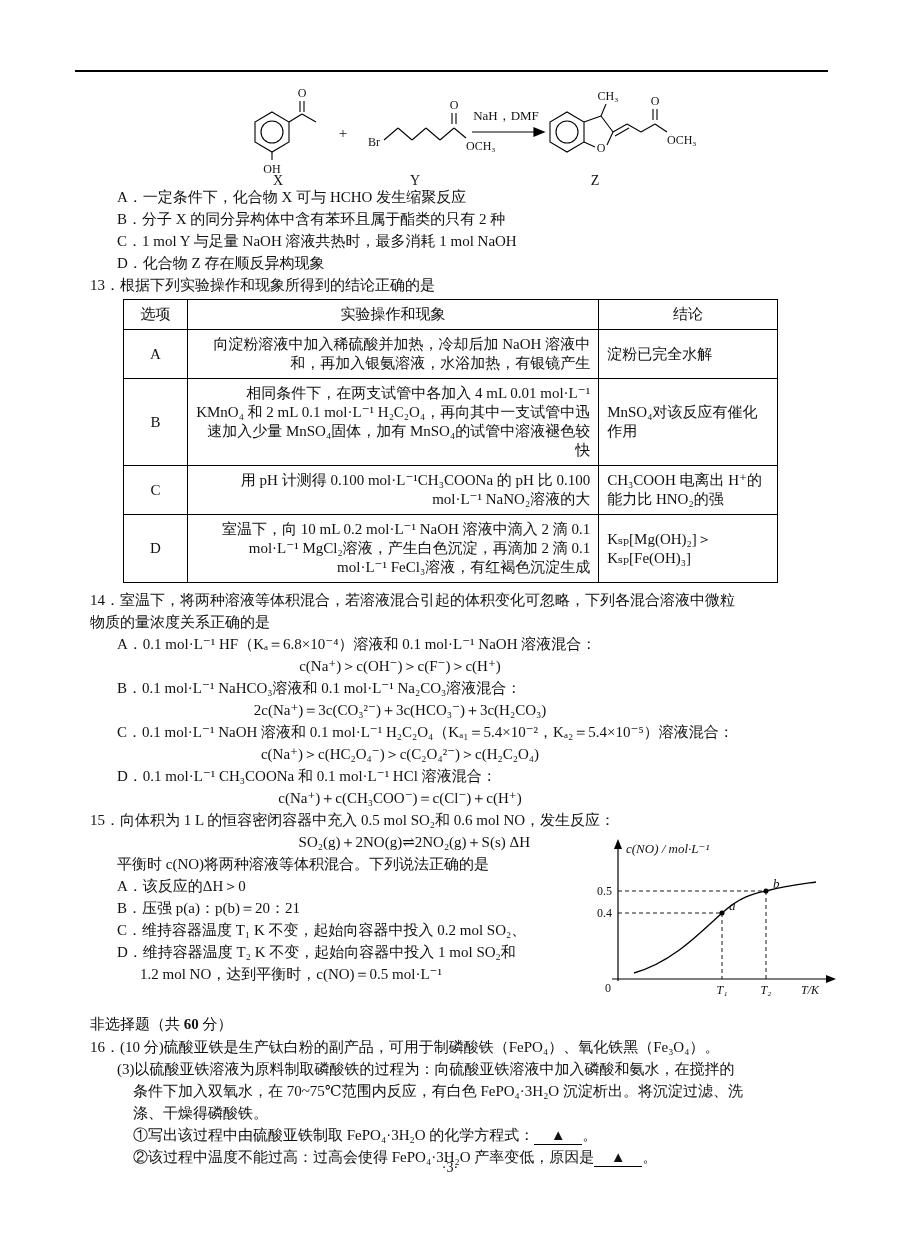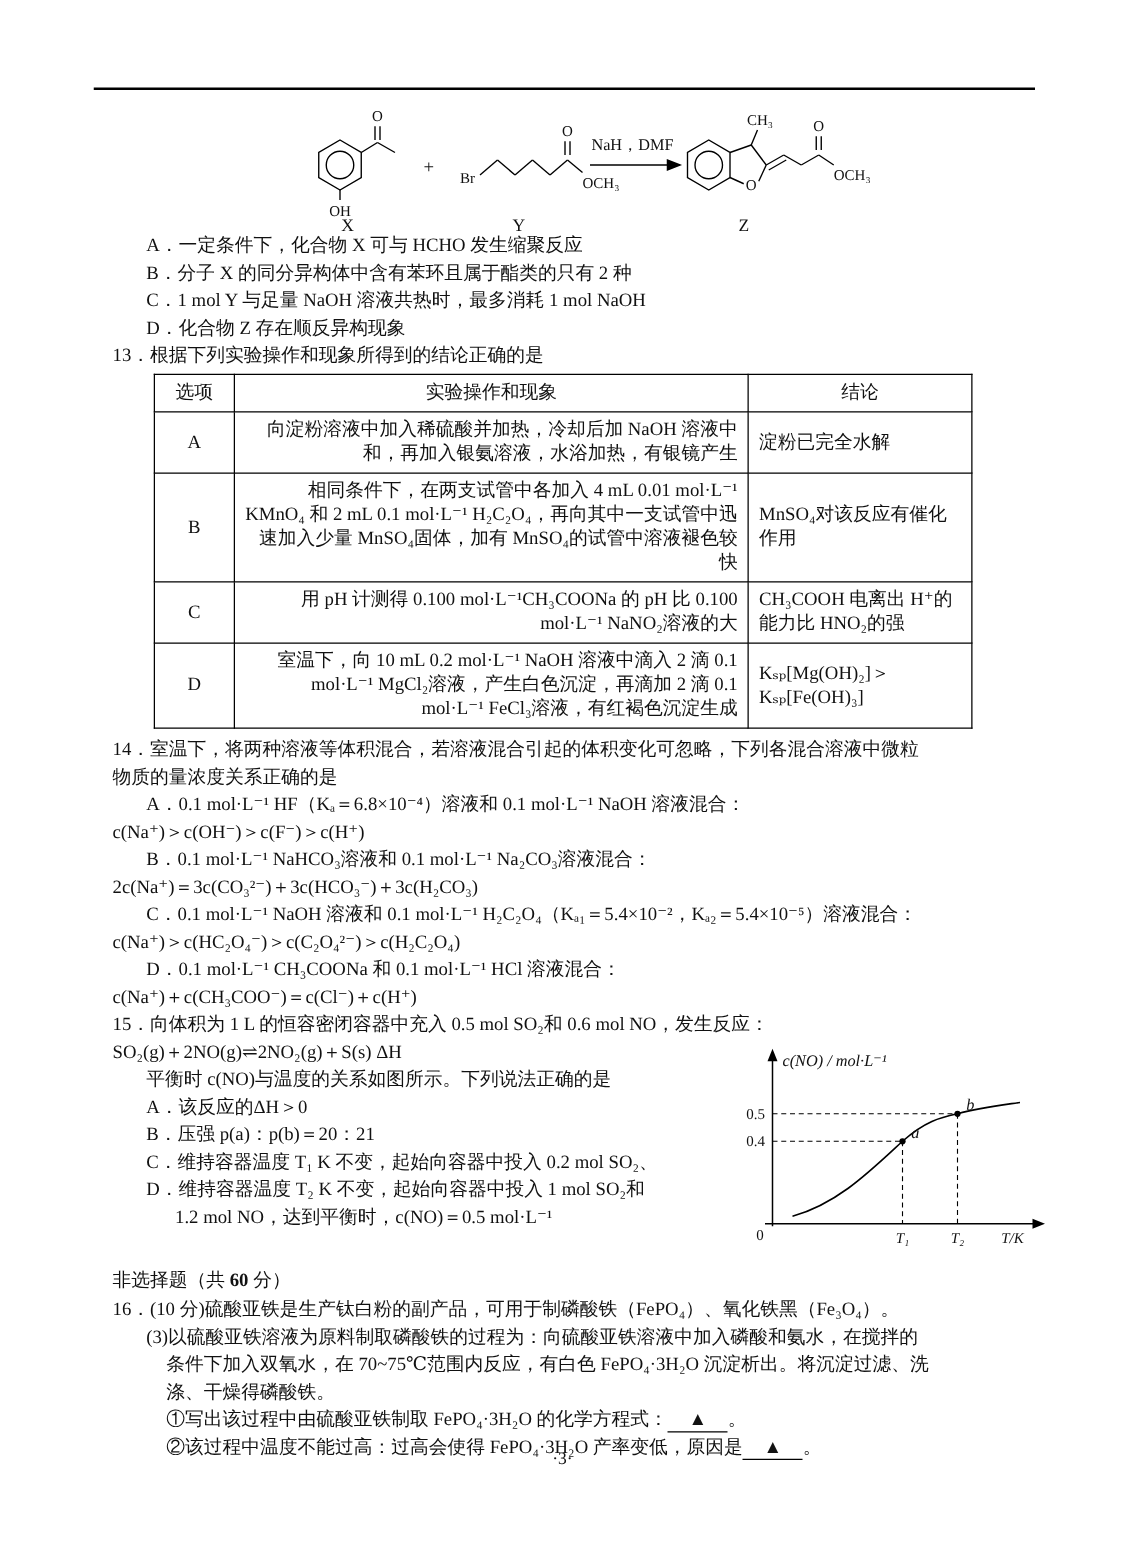--- a/index.html
+++ b/index.html
@@ -16,21 +16,21 @@
   }
   .top-rule {
     position: absolute; top: 70px; left: 75px; width: 753px;
     border-top: 2px solid #000;
   }
   .content { position: absolute; top: 80px; left: 90px; width: 760px; }
   .line { line-height: 22px; white-space: nowrap; }
   .ind1 { padding-left: 27px; }
   .ind2 { padding-left: 43px; }
   .ind3 { padding-left: 50px; }
-  .center-eq { width: 620px; line-height: 22px; }
+  .center-eq { width: 620px; text-align: center; line-height: 22px; }
 
   .scheme { margin-left: 120px; height: 106px; }
   .scheme svg text { font-family: "Liberation Serif", "DejaVu Serif", serif; }
 
   table.q13-table {
     border-collapse: collapse;
     margin: 3px 0 6px 33px;
     width: 655px;
   }
   table.q13-table th, table.q13-table td {
@@ -41,21 +41,21 @@
     padding: 5px 8px;
     vertical-align: middle;
   }
   .c-opt { width: 64px; text-align: center; }
   .c-op  { width: 412px; text-align: right; }
   .c-con { width: 179px; text-align: left; }
   table.q13-table th { text-align: center; }
 
   .q15-row { display: flex; }
   .q15-left { width: 484px; }
-  .q15-eq { width: 440px; text-align: left; line-height: 22px; white-space: nowrap; }
+  .q15-eq { width: 440px; text-align: right; line-height: 22px; white-space: nowrap; }
   .q15-right { margin-left: 6px; }
   .graph text { font-family: "Liberation Serif", "DejaVu Serif", serif; }
   .it { font-style: italic; }
 
   .section-title { width: 700px; line-height: 24px; margin-top: 2px; }
   .bold { font-weight: bold; }
 
   .blank {
     display: inline-block;
     min-width: 48px;
@@ -191,21 +191,21 @@
       <div class="center-eq">c(Na⁺)＞c(HC₂O₄⁻)＞c(C₂O₄²⁻)＞c(H₂C₂O₄)</div>
       <div class="line ind1">D．0.1 mol·L⁻¹ CH₃COONa 和 0.1 mol·L⁻¹ HCl 溶液混合：</div>
       <div class="center-eq">c(Na⁺)＋c(CH₃COO⁻)＝c(Cl⁻)＋c(H⁺)</div>
     </div>
 
     <div>
       <div class="line">15．向体积为 1 L 的恒容密闭容器中充入 0.5 mol SO₂和 0.6 mol NO，发生反应：</div>
       <div class="q15-row">
         <div class="q15-left">
           <div class="q15-eq">SO₂(g)＋2NO(g)⇌2NO₂(g)＋S(s) ΔH</div>
-          <div class="line ind1">平衡时 c(NO)与温度的关系如图所示。下列说法正确的是</div>
+          <div class="line ind1">平衡时 c(NO)将两种溶液等体积混合。下列说法正确的是</div>
           <div class="line ind1">A．该反应的ΔH＞0</div>
           <div class="line ind1">B．压强 p(a)：p(b)＝20：21</div>
           <div class="line ind1">C．维持容器温度 T₁ K 不变，起始向容器中投入 0.2 mol SO₂、</div>
           <div class="line ind1">D．维持容器温度 T₂ K 不变，起始向容器中投入 1 mol SO₂和</div>
           <div class="line ind3">1.2 mol NO，达到平衡时，c(NO)＝0.5 mol·L⁻¹</div>
         </div>
         <div class="q15-right">
           <svg class="graph" width="280" height="175" viewBox="0 0 280 175">
 
             <line x1="48" y1="150" x2="48" y2="14" stroke="#000" stroke-width="1.2"></line>

